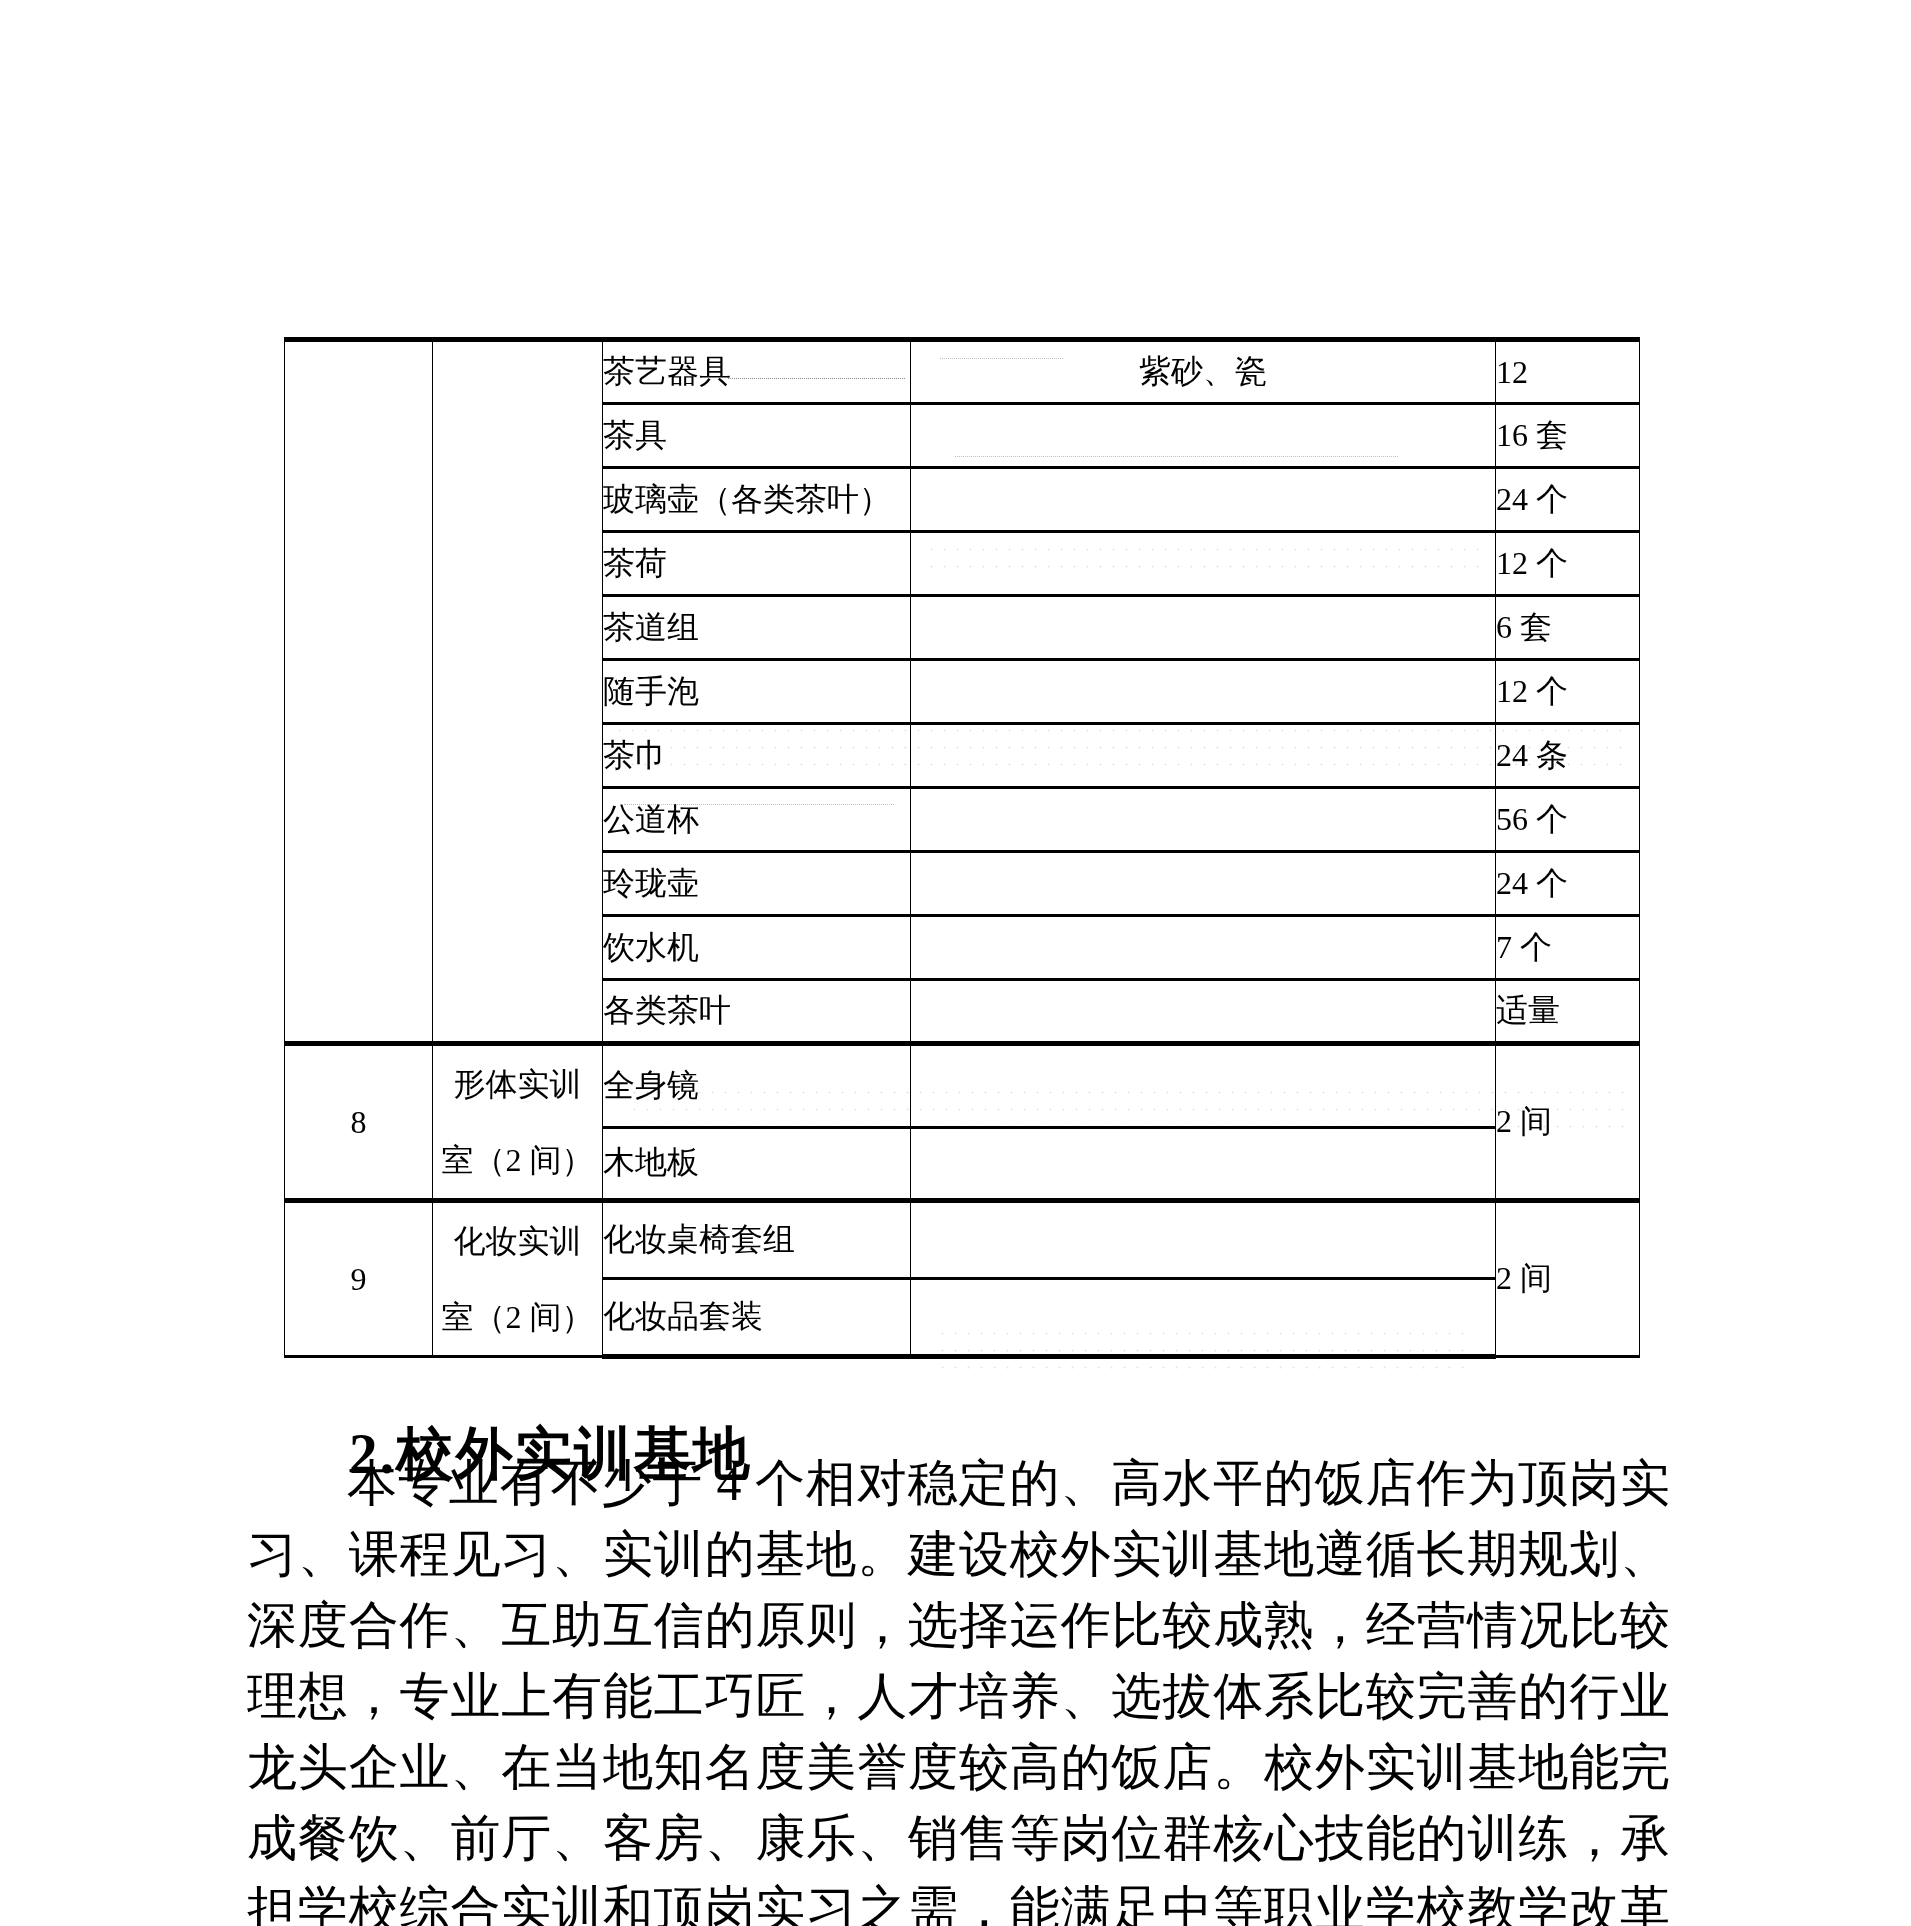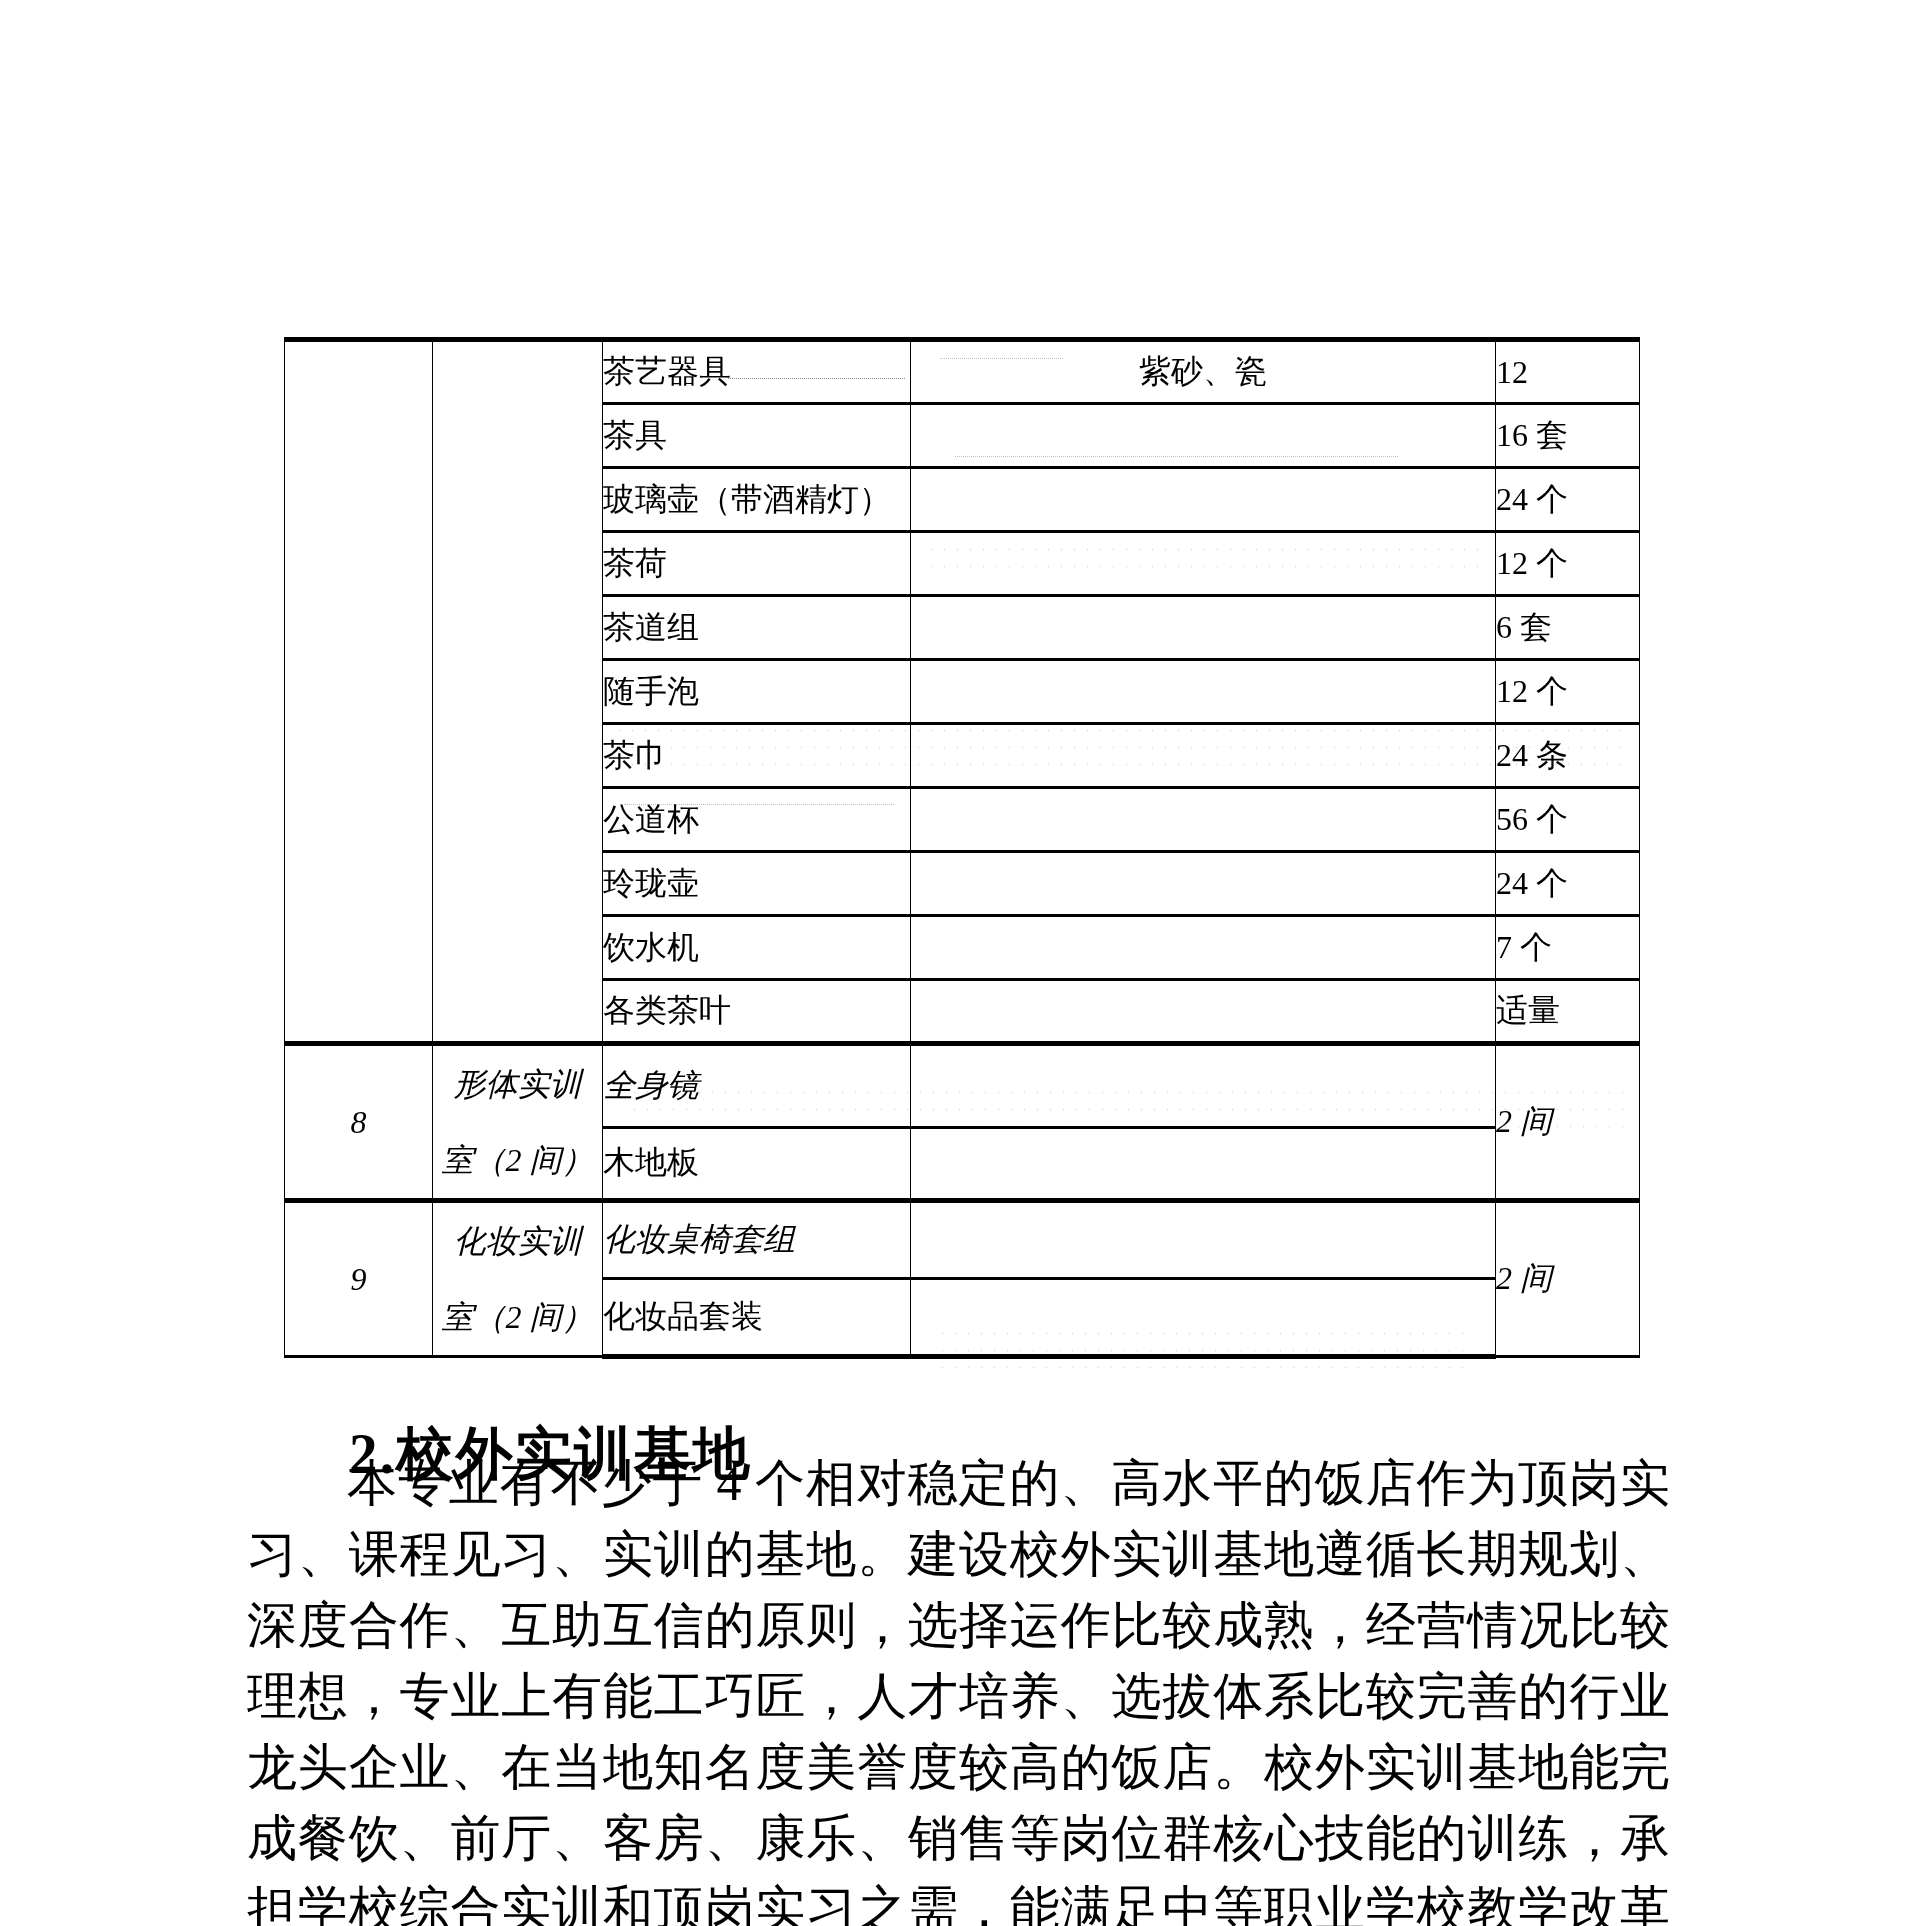--- a/index.html
+++ b/index.html
@@ -22,21 +22,21 @@
   }
   table.equip td {
     border:1.9px solid #000;
     border-top-width:3.5px;
     border-bottom-width:3.5px;
     vertical-align:middle;
     padding:0;
     overflow:hidden;
   }
   table.equip tr:first-child > td { border-top-width:5.4px; }
-  table.equip tr.section-start > td { border-top-width:5px;font-style:italic; }
+  table.equip tr.section-start > td { border-top-width:5px; }
   table.equip tr.last-row > td { border-bottom-width:5.4px; }
   td.num   { text-align:center; }
   td.room  { text-align:center; line-height:76px; }
   td.item  { text-align:left; padding-left:9.2px; white-space:nowrap; }
   td.spec  { text-align:center; }
   td.qty   { text-align:left; white-space:nowrap; }
   td.qty-top { vertical-align:top; padding-top:20px; }
   tr.r-tea { height:64px;padding-left:10px; }
   tr.r-a   { height:79px; }
   tr.r-b   { height:69px; }
@@ -86,21 +86,21 @@
           <td class="item">茶艺器具</td>
           <td class="spec">紫砂、瓷</td>
           <td class="qty">12</td>
         </tr>
         <tr class="r-tea">
           <td class="item">茶具</td>
           <td class="spec"></td>
           <td class="qty">16 套</td>
         </tr>
         <tr class="r-tea">
-          <td class="item">玻璃壶（带酒精灯）</td>
+          <td class="item">玻璃壶（各类茶叶）</td>
           <td class="spec"></td>
           <td class="qty">24 个</td>
         </tr>
         <tr class="r-tea">
           <td class="item">茶荷</td>
           <td class="spec"></td>
           <td class="qty">12 个</td>
         </tr>
         <tr class="r-tea">
           <td class="item">茶道组</td>

